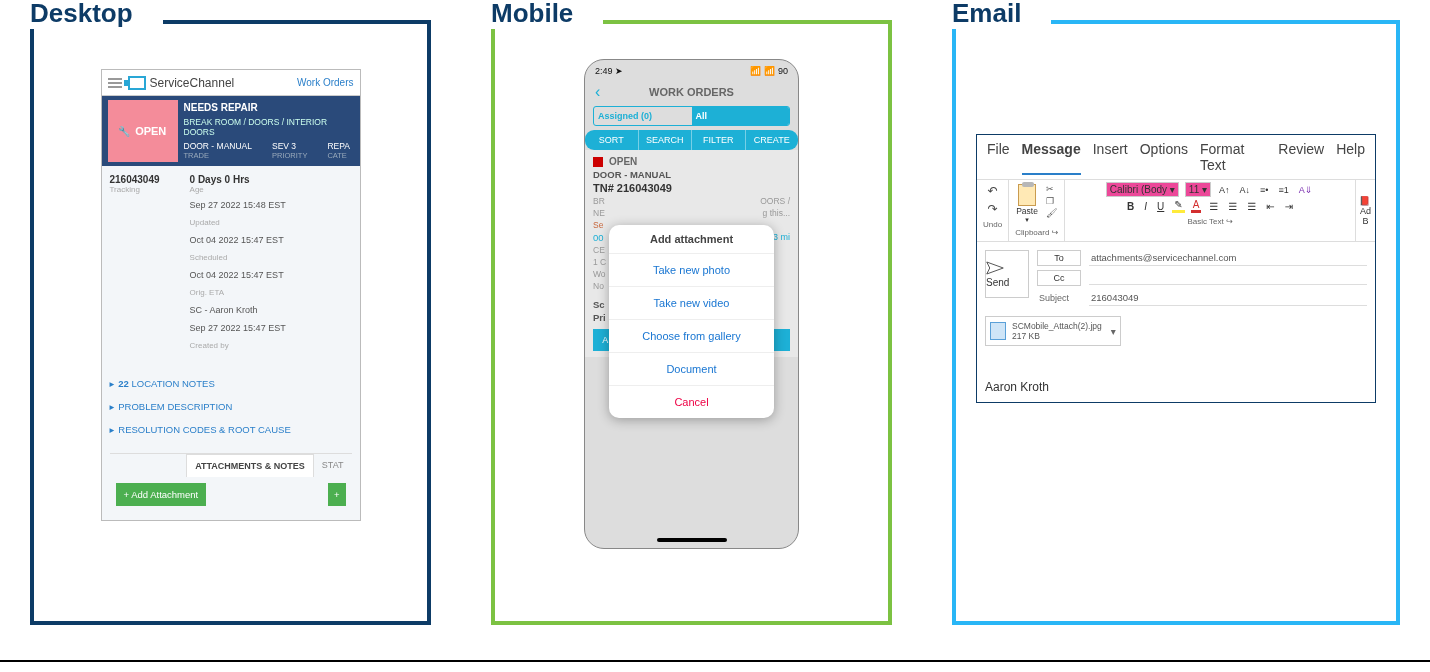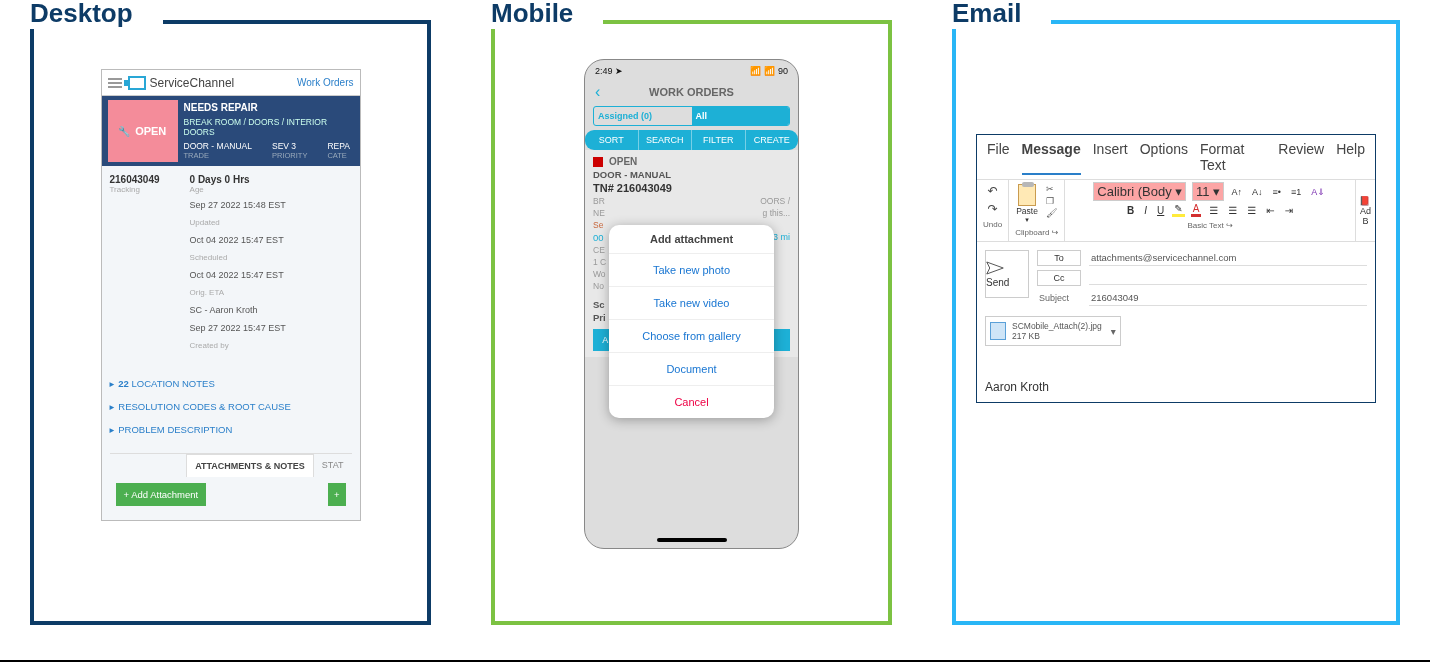--- a/index.html
+++ b/index.html
@@ -153,21 +153,21 @@
   .e-grp { border-right:1px solid #ddd; padding:4px 6px; display:flex; flex-direction:column; align-items:center; gap:2px; }
   .e-grp-label { font-size:8px; color:#666; margin-top:2px; }
   .e-undo-icons { display:flex; flex-direction:column; gap:4px; font-size:12px; color:#444; cursor:pointer; }
   .e-paste { text-align:center; cursor:pointer; }
   .e-paste-icon { width:18px; height:22px; border:1px solid #c99b4f; background:#ffe9b5; position:relative; margin:0 auto; }
   .e-paste-icon::before { content:""; position:absolute; top:-3px; left:3px; width:12px; height:5px; background:#b7b7b7; border-radius:2px; }
   .e-paste-side { display:flex; flex-direction:column; gap:2px; font-size:9px; color:#555; margin-left:4px; }
   .e-paste-row { display:flex; gap:4px; }
   .e-basic { flex:1; display:flex; flex-direction:column; gap:2px; padding:2px 4px; }
   .e-row1 { display:flex; align-items:center; gap:6px; font-size:9px; }
-  .e-sel { border:1px solid #ccc; padding:1px 3px; font-size:13px; background:#fca5a5; cursor:pointer; }
+  .e-sel { border:1px solid #ccc; padding:1px 3px; font-size:10px; background:#ec4899; cursor:pointer; }
   .e-ico { cursor:pointer; padding:0 2px; }
   .e-row2 { display:flex; gap:6px; font-size:10px; align-items:center; }
   .bold { font-weight:700; } .ital { font-style:italic; } .under { text-decoration:underline; }
   .e-right { display:flex; flex-direction:column; align-items:center; justify-content:center; padding:0 4px; font-size:9px; color:#333; }
   .e-compose { padding:8px; }
   .e-send { display:flex; gap:8px; }
   .e-sendbtn { border:1px solid #ccc; width:44px; height:48px; display:flex; flex-direction:column; justify-content:center; gap:2px; cursor:pointer; }
   .e-sendbtn svg { width:18px; height:14px; }
   .e-fields { flex:1; display:flex; flex-direction:column; gap:4px; }
   .e-field { display:flex; align-items:center; gap:8px; }
@@ -256,22 +256,22 @@
               <div>
                   <div class="m1">Sep 27 2022 15:47 EST</div>
                   <div class="m2">Created by</div>
                 </div>
             </div>
           </div>
         </div>
 
         <div class="d-links">
           <div class="d-link"><span class="num">22</span> <span>LOCATION NOTES</span></div>
+          <div class="d-link">PROBLEM DESCRIPTION</div>
           <div class="d-link">RESOLUTION CODES &amp; ROOT CAUSE</div>
-          <div class="d-link">PROBLEM DESCRIPTION</div>
         </div>
 
         <div class="d-tabs">
           <div style="flex:1"></div>
           <div class="d-tab active">ATTACHMENTS &amp; NOTES</div>
           <div class="d-tab">STAT</div>
         </div>
 
         <div class="d-bottom">
           <button class="d-btn-green">+ Add Attachment</button>

